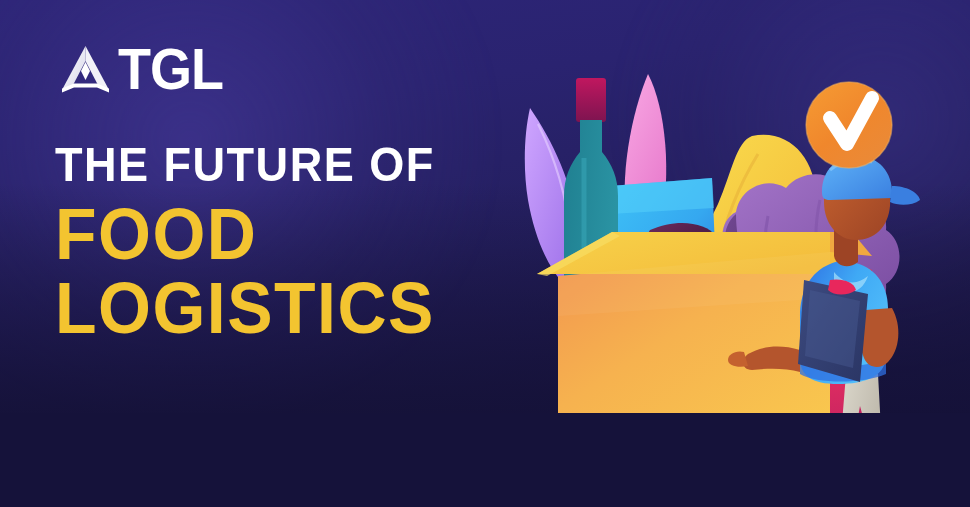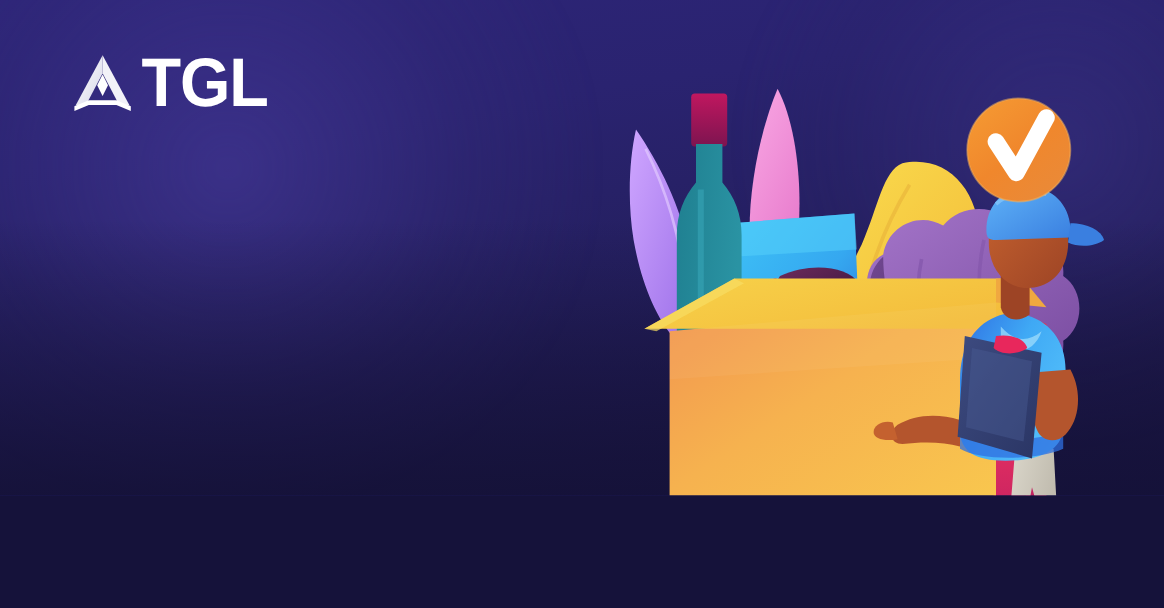--- a/index.html
+++ b/index.html
@@ -147,20 +147,25 @@
 
       <path d="M27.5 3 L50 45 L41.5 45 L27.5 18 Z" fill="#f2f2f8"></path>
 
       <path d="M4 45.5 L16 40.5 L39 40.5 L51 45.5 L51 49.5 L39 44.5 L16 44.5 L4 49.5 Z" fill="#ffffff"></path>
 
       <path d="M27.5 19 L32 28 L27.5 37 L23 28 Z" fill="#ffffff"></path>
     </svg>
     <div class="logo-word">TGL</div>
   </div>
 
+  <div class="headline">
+    <div class="headline-line hl-1">THE FUTURE OF</div>
+    <div class="headline-line hl-2">FOOD</div>
+    <div class="headline-line hl-3">LOGISTICS</div>
+  </div>
 
   <div class="illustration">
     <svg width="470" height="410" viewBox="0 0 470 410">
       <defs>
         <linearGradient id="gLeafPurple" x1="0" y1="0" x2="1" y2="1">
           <stop offset="0" stop-color="#cfa6ff"></stop>
           <stop offset="1" stop-color="#9b6ee8"></stop>
         </linearGradient>
         <linearGradient id="gLeafPink" x1="0" y1="0" x2="0.6" y2="1">
           <stop offset="0" stop-color="#f9a8e4"></stop>

